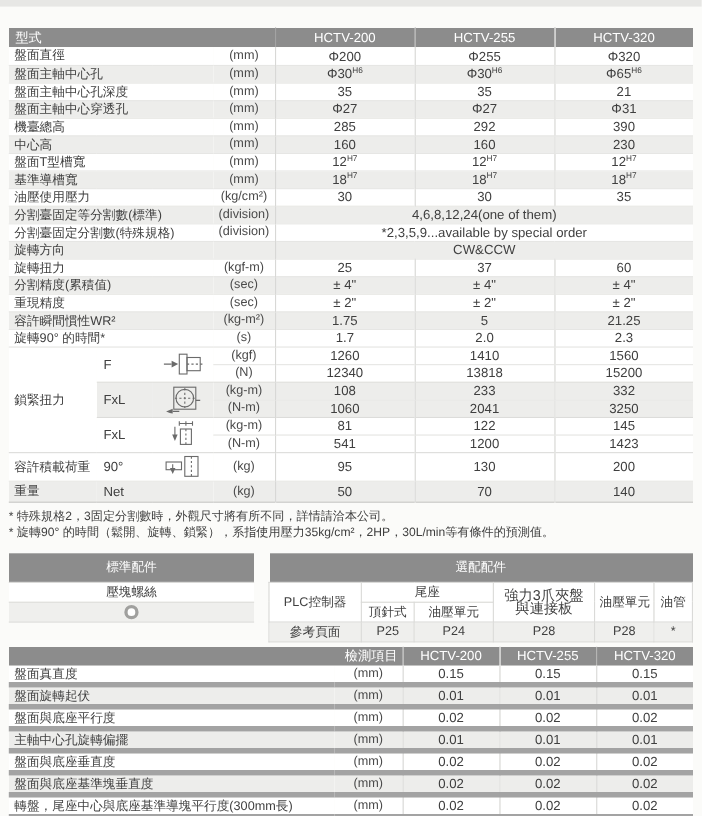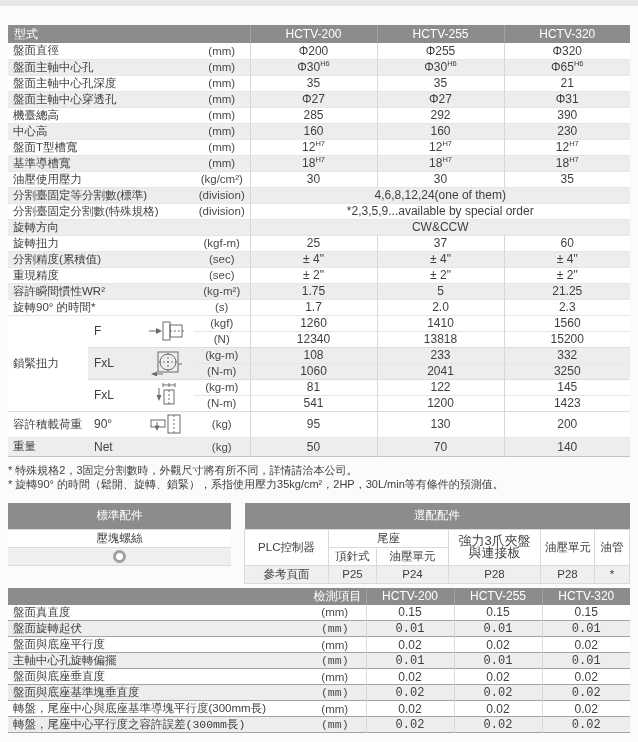--- a/index.html
+++ b/index.html
@@ -54,22 +54,22 @@
   .tab-wrap{margin-top:11px;position:relative;height:21px;}
   .green-tab{
     position:absolute;left:0;top:0;height:19px;width:158px;
     background:linear-gradient(to right,var(--tab-green-start),var(--tab-green-end));
     clip-path:polygon(0 0,142px 0,158px 100%,0 100%);
     color:#fff;font-size:12px;line-height:19px;padding-left:14px;box-sizing:border-box;
   }
   .tab-line{position:absolute;left:0;bottom:0;width:622px;height:2px;background:var(--tab-underline);}
   table.inspect{margin-top:4px;}
   table.inspect thead th{background:var(--header-bg);color:#fff;font-weight:normal;height:17px;font-size:12px;}
-  table.inspect tbody tr{height:16px;border-bottom:1px solid #a3a3a3;}
-  table.inspect tbody tr.g{background:var(--stripe-bg);font-family:Liberation Mono, monospace;}
+  table.inspect tbody tr{height:16px;border-bottom:5px solid #a3a3a3;}
+  table.inspect tbody tr.g{background:var(--stripe-bg);}
   table.inspect tbody tr.w{background:#fff;}
 
   svg.diagram{display:block;margin:0 auto;}
   svg.diagram *{stroke:#6a6a6a;fill:none;stroke-width:1;}
   svg.diagram .f{fill:#6a6a6a;stroke:none;}
   svg.diagram .d{stroke-dasharray:2 2;}
 </style>
 </head>
 <body>
 

